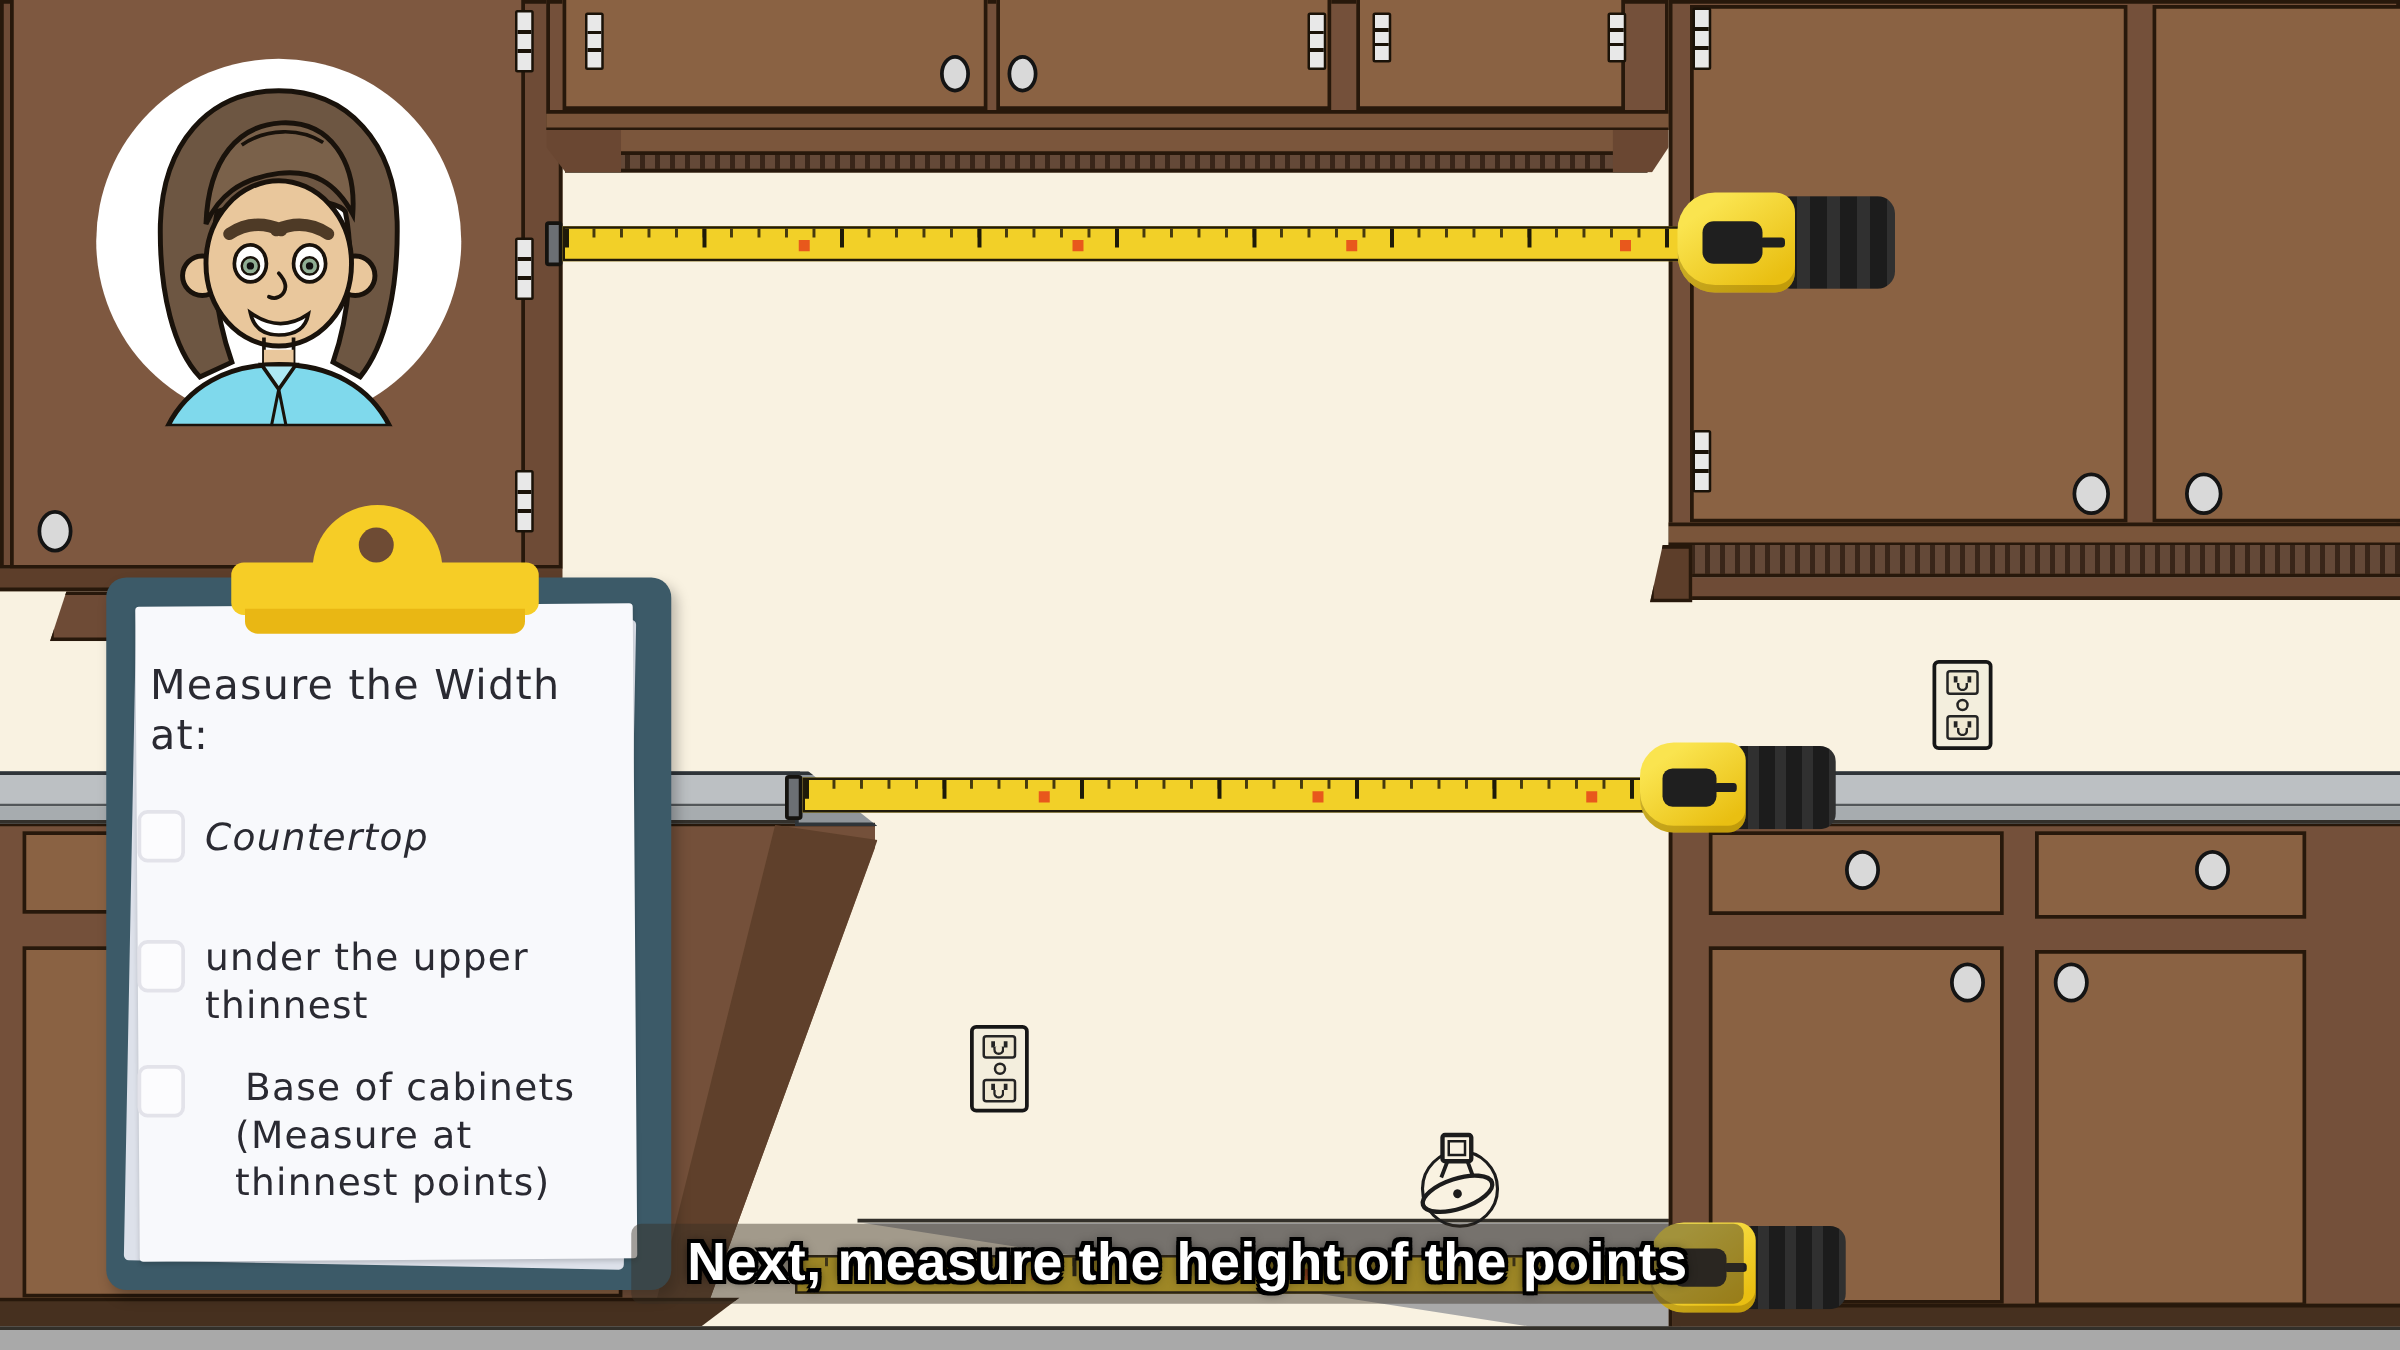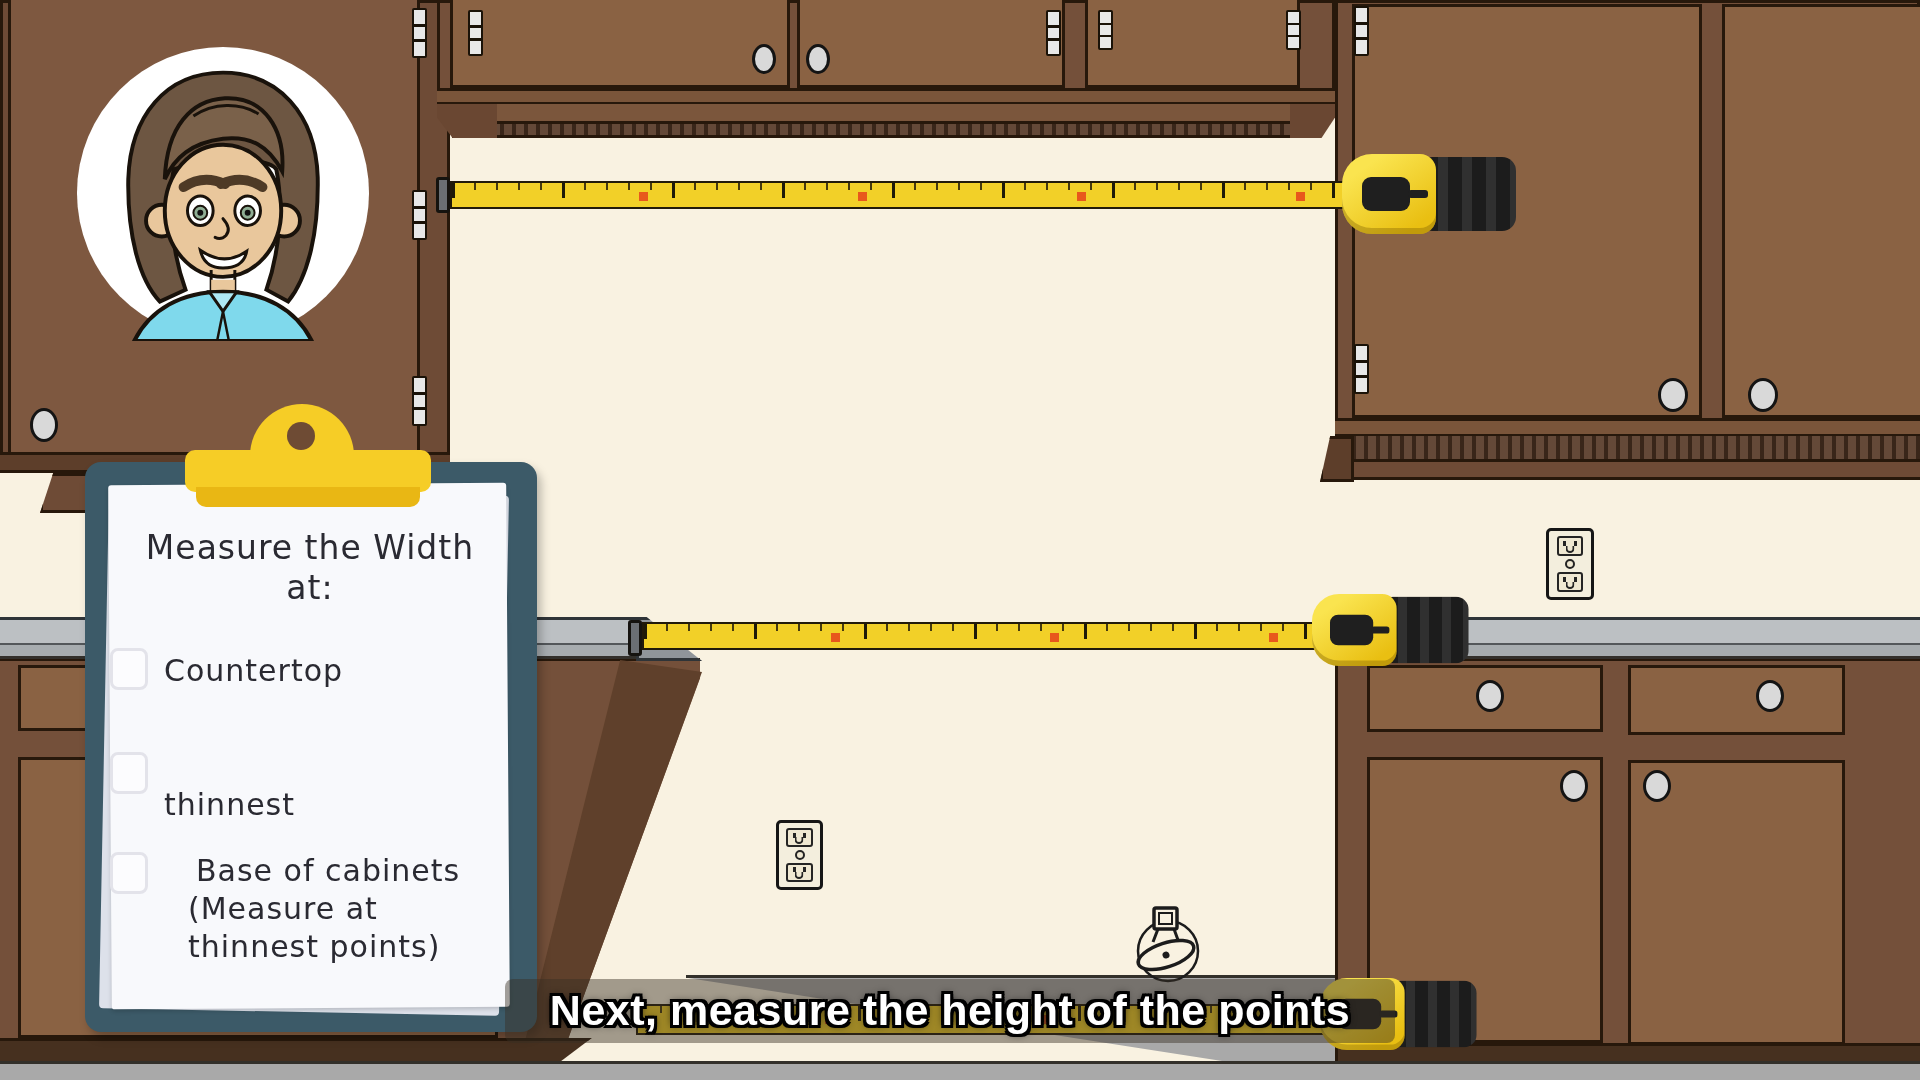--- a/index.html
+++ b/index.html
@@ -58,21 +58,21 @@
          border-radius:16px;box-shadow:4px 6px 10px rgba(0,0,0,.25);}
   .paper-under{position:absolute;left:104px;top:492px;width:400px;height:520px;background:#dde1ea;
                transform:rotate(1.1deg);border-radius:4px;}
   .paper{position:absolute;left:110px;top:484px;width:398px;height:524px;background:#f8f9fc;
          transform:rotate(-.4deg);border-radius:3px;box-shadow:0 2px 4px rgba(0,0,0,.18);}
   .clip-arch{position:absolute;left:250px;top:404px;width:104px;height:60px;background:#f6cd26;border-radius:60px 60px 0 0;}
   .clip-hole{position:absolute;left:287px;top:422px;width:28px;height:28px;border-radius:50%;background:#6e4b34;}
   .clip-base{position:absolute;left:185px;top:450px;width:246px;height:42px;background:#f6cd26;border-radius:10px;}
   .clip-lip{position:absolute;left:196px;top:487px;width:224px;height:20px;background:#e9b714;border-radius:0 0 10px 10px;}
   .hand{font-family:"DejaVu Sans",sans-serif;color:#2a2a32;letter-spacing:1px;}
-  .cb-title{position:absolute;left:120px;width:380px;text-align:center;font-size:33px;line-height:40px;}
+  .cb-title{position:absolute;left:120px;width:380px;font-size:33px;line-height:40px;}
   .checkbox{position:absolute;width:38px;height:42px;background:#fcfcfe;border:3px solid #e3e3ea;border-radius:8px;box-sizing:border-box;}
   .cb-item{position:absolute;left:164px;width:330px;font-size:30px;line-height:38px;}
   
   .cap-band{position:absolute;left:505px;top:979px;width:890px;height:64px;background:rgba(56,46,36,.45);border-radius:8px;}
   .caption{position:absolute;left:505px;top:986px;width:890px;text-align:center;
            font-size:43px;font-weight:700;color:#ffffff;letter-spacing:.5px;
            text-shadow:-3px -3px 0 #000,3px -3px 0 #000,-3px 3px 0 #000,3px 3px 0 #000,
                        0 -3px 0 #000,0 3px 0 #000,-3px 0 0 #000,3px 0 0 #000,0 0 9px #000;}
 </style>
 </head>
@@ -212,27 +212,27 @@
   <div class="clip-arch"></div>
   <div class="clip-hole"></div>
   <div class="clip-lip"></div>
 
   <div class="cb-title hand" style="top:528px;">
     <span>Measure the Width</span><br>
     <span>at:</span>
   </div>
 
   <div class="checkbox" style="left:110px;top:648px;"></div>
-  <div class="cb-item hand" style="top:652px;">
+  <div class="cb-item hand" style="top:652px;font-style:italic;">
     <span>Countertop</span>
   </div>
 
   <div class="checkbox" style="left:110px;top:752px;"></div>
   <div class="cb-item hand" style="top:748px;">
-    <br>
+    <span>under the upper</span><br>
     <span>thinnest</span>
   </div>
 
   <div class="checkbox" style="left:110px;top:852px;"></div>
   <div class="cb-item hand" style="top:852px;left:172px;margin-left:24px;">
     <span>Base of cabinets</span><br>
     <span style="margin-left:-8px;">(Measure at</span><br>
     <span style="margin-left:-8px;">thinnest points)</span>
   </div>
 

